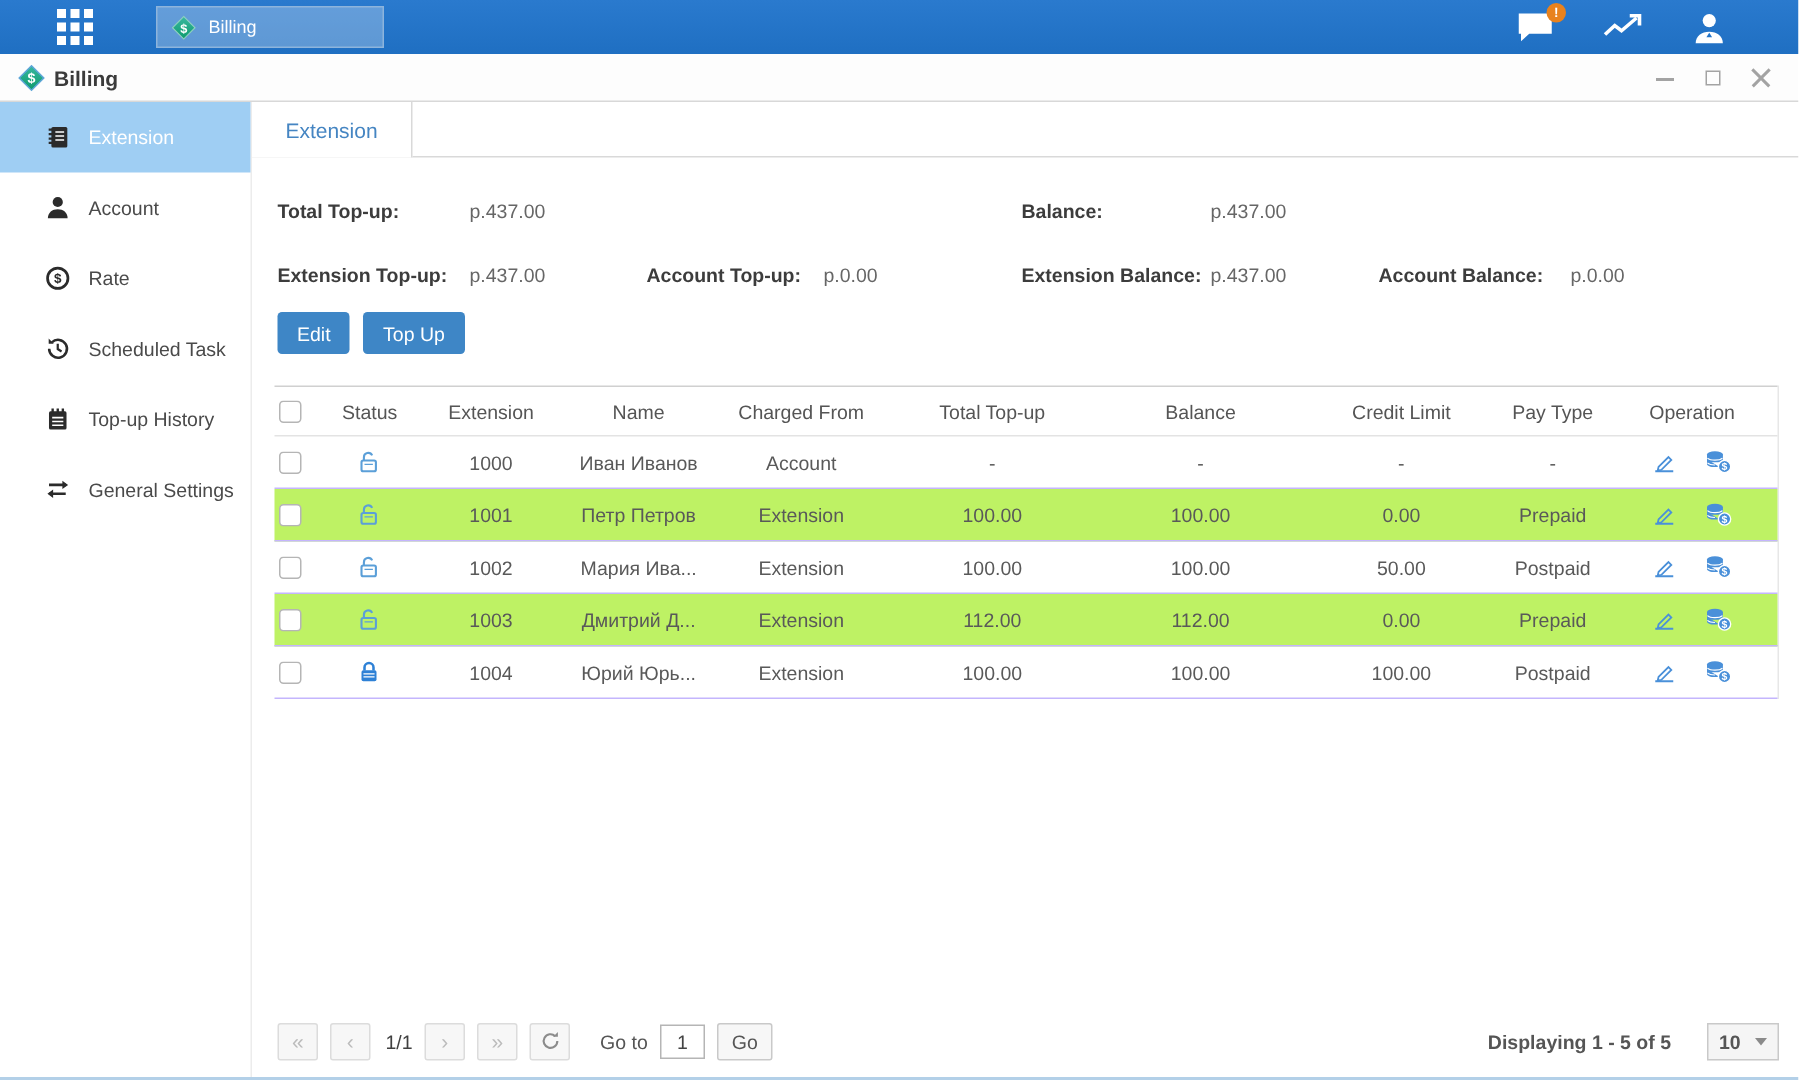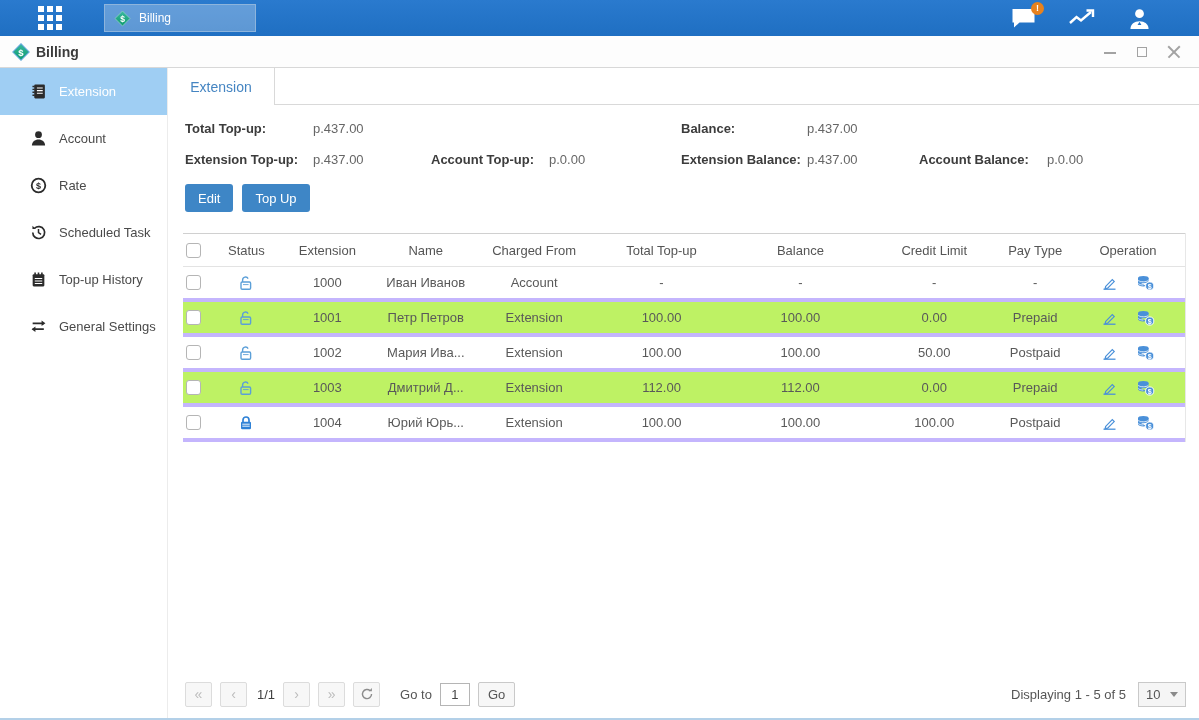--- a/index.html
+++ b/index.html
@@ -42,48 +42,48 @@
 
   
   .stats{padding:16px 13px 0 17px;display:grid;grid-template-columns:496px 1fr;grid-row-gap:16px;}
   .pair{display:inline-flex;}
   .pair .lab{font-weight:bold;color:#3c3c3c;}
   .pair .val{color:#666;}
   .s-left .lab{width:128px;} .s-left .val{width:118px;}
   .s-left .lab2{width:118px;} 
   .s-right .lab{width:126px;} .s-right .val{width:112px;}
   .s-right .lab2{width:128px;}
-  .s-row{display:flex;}
+  .s-row{display:flex;margin-top:12px;}
 
   
   .toolbar{padding:17px 0 0 17px;display:flex;gap:9px;flex-shrink:0;}
   .btn{background:#3e86c6;color:#fff;border:none;font-size:13px;height:28px;padding:0 13px;border-radius:3px;cursor:pointer;font-family:inherit;}
 
   
   .table{margin:21px 13px 0 15px;border-right:1px solid #e7e7e7;}
   .thead{display:flex;height:34px;align-items:center;border-top:1px solid #d0d0d0;border-bottom:1px solid #e3e3e3;color:#555;}
-  .trow{display:flex;height:35px;align-items:center;border-bottom:4px solid #c4b5fd;color:#595959;}
+  .trow{display:flex;height:35px;align-items:center;border-bottom:1px solid #c4b5fd;color:#595959;}
   .trow.alt{background:#bef264;}
   .td,.th{display:flex;align-items:center;justify-content:center;text-align:center;overflow:hidden;white-space:nowrap;}
   .c-cb{width:30px;justify-content:flex-start;padding-left:3px;}
   .c-status{width:67px;} .c-ext{width:95px;} .c-name{width:102px;} .c-from{width:115px;}
   .c-topup{width:140px;} .c-bal{width:138px;} .c-credit{width:130px;} .c-pay{width:72px;} .c-op{width:114px;gap:18px;}
   .checkbox{width:15px;height:15px;border:1px solid #b5b5b5;border-radius:3px;background:#fff;display:inline-block;cursor:pointer;}
   .op-ico{cursor:pointer;display:flex;}
 
   .spacer{flex:1;}
 
   
   .pagebar{height:42px;display:flex;align-items:center;padding:0 13px 6px 17px;flex-shrink:0;}
   .pg-btn{width:27px;height:25px;background:#f7f7f7;border:1px solid #dcdcdc;border-radius:2px;display:flex;align-items:center;justify-content:center;color:#bcbcbc;font-size:14px;cursor:pointer;margin-right:8px;}
   .pg-ind{color:#404040;margin:0 8px 0 2px;}
   .goto-lbl{color:#555;margin:0 8px 0 12px;}
   .goto-input{width:30px;height:23px;border:1px solid #b5b5b5;text-align:center;font-size:13px;color:#444;font-family:inherit;margin-right:8px;}
   .go-btn{height:25px;padding:0 9px;background:#f7f7f7;border:1px solid #c9c9c9;border-radius:2px;color:#555;font-size:13px;cursor:pointer;font-family:inherit;}
-  .pg-right{margin-left:auto;display:flex;align-items:center;gap:12px;}
+  .pg-right{margin-left:auto;display:flex;align-items:center;gap:24px;font-weight:bold;}
   .displaying{color:#555;}
   .pagesize{width:48px;height:25px;background:#f5f5f5;border:1px solid #c9c9c9;display:flex;align-items:center;justify-content:space-between;padding:0 7px;color:#555;cursor:pointer;}
   .caret{width:0;height:0;border-left:4px solid transparent;border-right:4px solid transparent;border-top:5px solid #8a8a8a;}
 </style>
 </head>
 <body>
 
 <div class="app">
 
   <div class="topbar">

